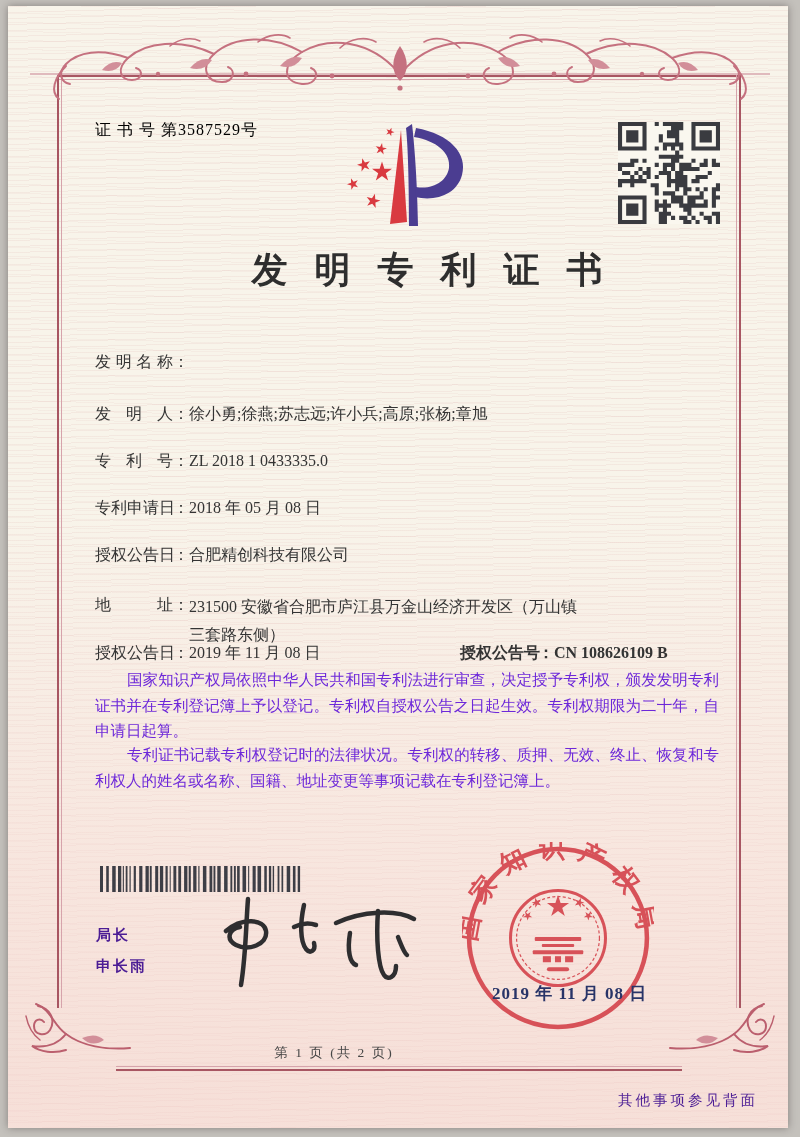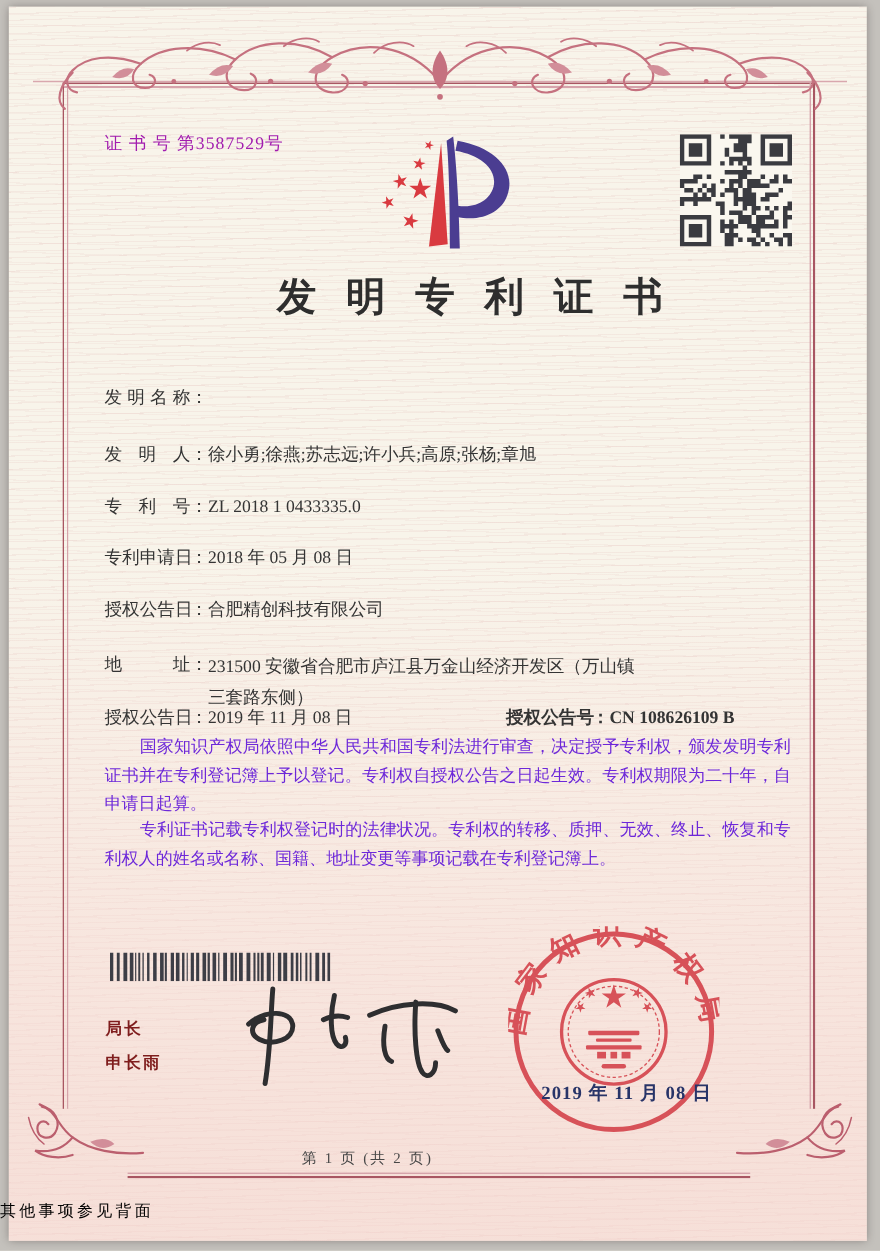--- a/index.html
+++ b/index.html
@@ -10,39 +10,39 @@
     repeating-linear-gradient(178.5deg, rgba(204,128,132,0.10) 0 1px, rgba(0,0,0,0) 1px 6px),
     repeating-linear-gradient(181.5deg, rgba(204,128,132,0.07) 0 1px, rgba(0,0,0,0) 1px 9px);}
   .pinkfade{position:absolute;inset:6px 12px 9px 8px;pointer-events:none;background:
     linear-gradient(to bottom, rgba(248,244,234,0) 45%, rgba(247,216,211,0.50) 76%, rgba(245,209,204,0.58) 96%);}
   .abs{position:absolute;}
   
   .dl-h{height:5px;background:linear-gradient(to bottom,#a85662 0 1.6px,rgba(0,0,0,0) 1.6px 3.6px,#d6a3ab 3.6px 5px);}
   .dl-h.flipv{background:linear-gradient(to top,#a85662 0 1.6px,rgba(0,0,0,0) 1.6px 3.6px,#d6a3ab 3.6px 5px);}
   .dl-v{width:5px;background:linear-gradient(to right,#a85662 0 1.6px,rgba(0,0,0,0) 1.6px 3.6px,#d6a3ab 3.6px 5px);}
   .dl-v.fliph{background:linear-gradient(to left,#a85662 0 1.6px,rgba(0,0,0,0) 1.6px 3.6px,#d6a3ab 3.6px 5px);}
-  .certno{left:95px;top:120px;font-size:16px;color:#a21caf;letter-spacing:1px;}
+  .certno{left:95px;top:120px;font-size:16px;color:#000000;letter-spacing:1px;}
   .title{left:0;top:246px;width:800px;text-align:center;font-size:36px;font-weight:700;color:#2e2e2e;
          letter-spacing:0.75em;text-indent:0.75em;padding-left:27px;}
   .row{left:95px;width:625px;display:flex;font-size:16px;color:#343434;line-height:1.5;}
   .lbl{width:78px;text-align:justify;text-align-last:justify;white-space:nowrap;flex:none;}
   .colon{width:16px;flex:none;}
   .val{flex:1;}
   .prewrap{white-space:pre-wrap;line-height:28px;}
   .r1{top:350px}.r2{top:402px}.r3{top:449px}.r4{top:496px}.r5{top:543px}.r6{top:593px}.r7{top:641px;position:absolute}
   .g2{position:absolute;left:365px;top:0;display:flex;width:260px;font-weight:bold;}
   .para{left:95px;width:624px;font-size:15.5px;line-height:25.5px;color:#6d28d9;text-align:justify;text-indent:32px;}
   .p1{top:667px}.p2{top:742px}
   .gothic{font-family:"Liberation Sans","DejaVu Sans",sans-serif;}
-  .director{left:96px;font-size:15px;font-weight:700;color:#7f1d1d;letter-spacing:2px;}
+  .director{left:96px;font-size:15px;font-weight:700;color:#4c1d95;letter-spacing:2px;}
   .d1{top:926px}.d2{top:957px}
   .sealwrap{left:462px;top:842px;width:192px;height:192px;}
   .sealdate{left:492px;top:982px;font-size:17px;font-weight:700;color:#283468;letter-spacing:1px;z-index:5;}
   .pageinfo{left:0;top:1044px;width:668px;text-align:center;font-size:13.5px;color:#474747;letter-spacing:2px;}
-  .backnote{left:0;top:1091px;width:758px;text-align:left;font-size:14.5px;color:#000000;letter-spacing:3px;}
+  .backnote{left:0;top:1091px;width:758px;text-align:right;font-size:14.5px;color:#4c1d95;letter-spacing:3px;}
   svg{display:block;}
 </style>
 </head>
 <body>
 
 <svg width="0" height="0" style="position:absolute">
   <defs>
     <path id="star5" d="M0,-10 L2.245,-3.09 9.511,-3.09 3.633,1.18 5.878,8.09 0,3.82 -5.878,8.09 -3.633,1.18 -9.511,-3.09 -2.245,-3.09 Z"></path>
     <g id="laceWing" fill="none" stroke="#c5717f" stroke-width="2" stroke-linecap="round">
       <path d="M368,50 C340,18 300,14 272,30 C252,42 252,60 272,62 C286,63 291,50 281,46"></path>

